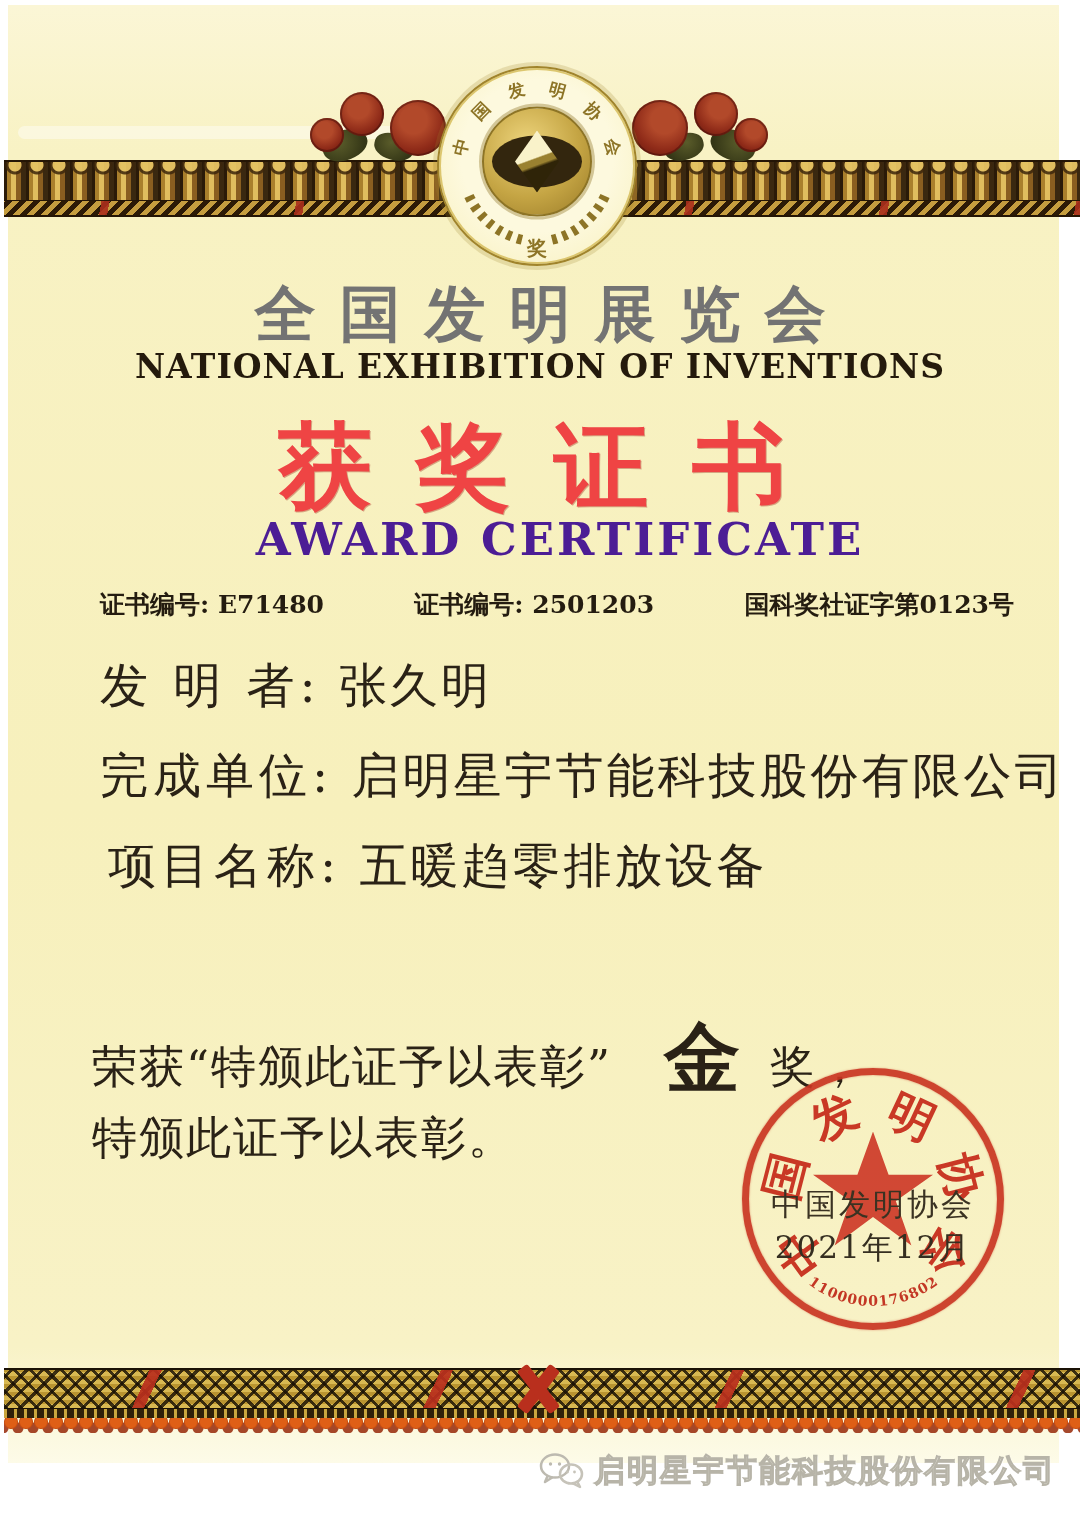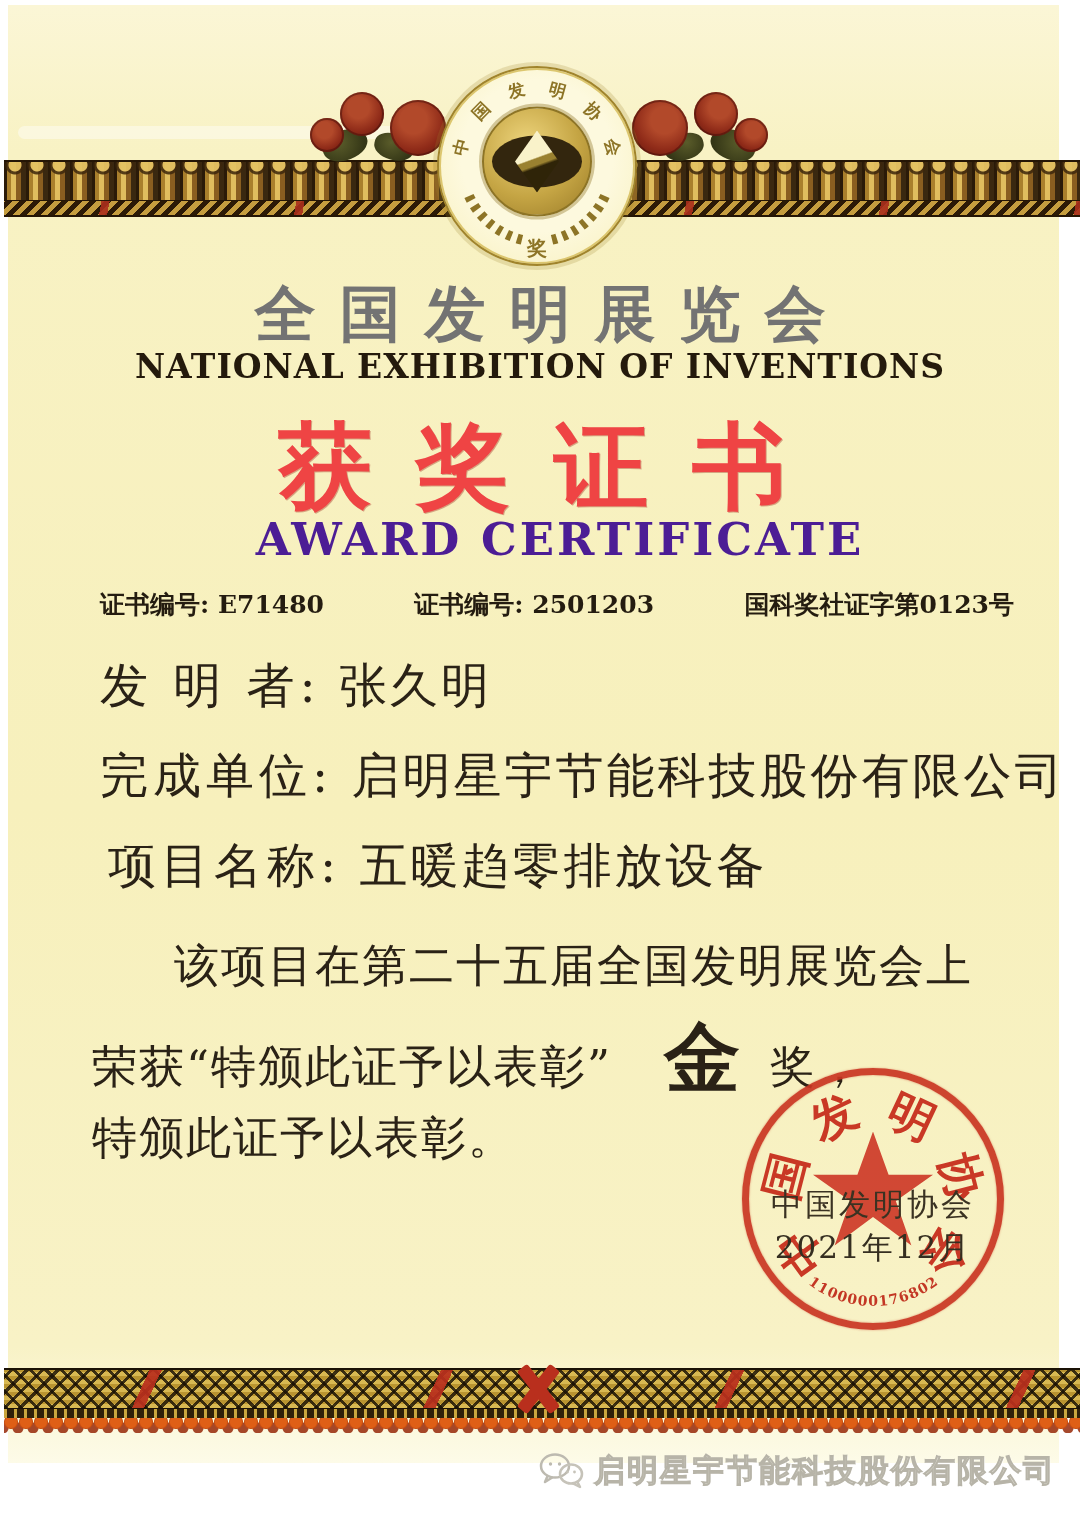--- a/index.html
+++ b/index.html
@@ -174,21 +174,20 @@
   </div>
   <div class="field f2">
     <span class="lbl">完成单位:</span>
     <span>启明星宇节能科技股份有限公司</span>
   </div>
   <div class="field f3">
     <span class="lbl">项目名称:</span>
     <span>五暖趋零排放设备</span>
   </div>
 
-  <div class="bline b1">该项目在第二十五届全国发明展览会上</div>
   <div class="bline b2">
     <span>荣获“特颁此证予以表彰”</span>
     <span class="grade">金</span>
     <span>奖，</span>
   </div>
   <div class="bline b3">特颁此证予以表彰。</div>
 
   <div class="seal">
     <div class="seal-ring"></div>
     <div class="seal-star"></div>

